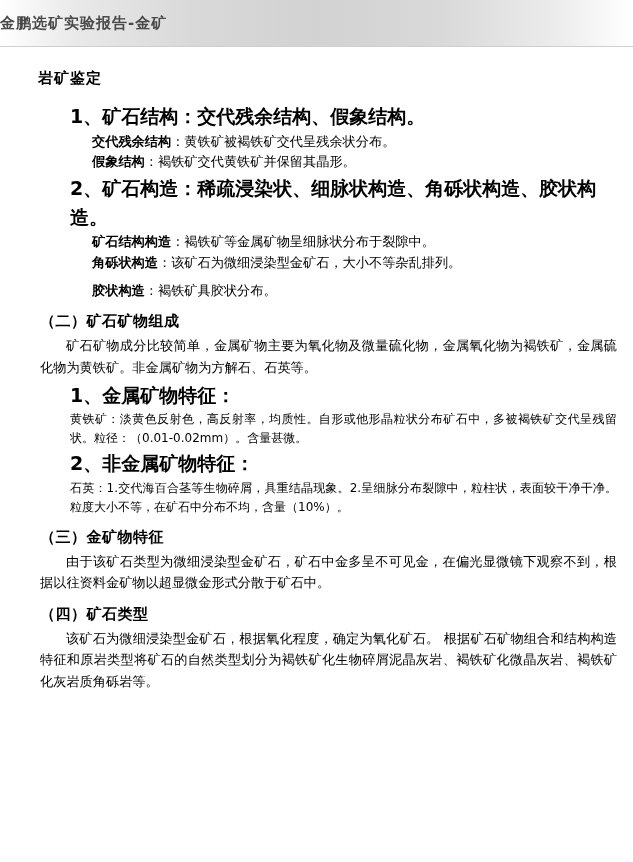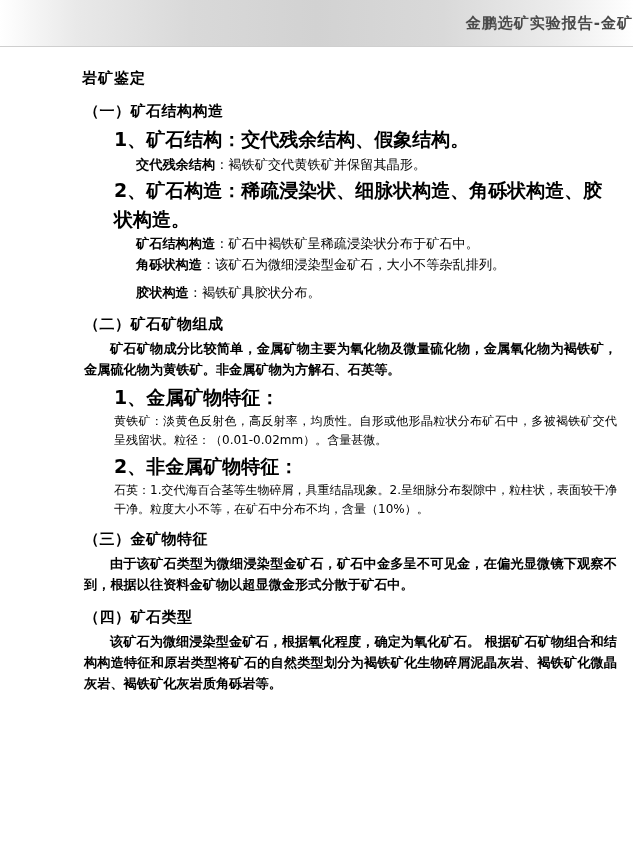--- a/index.html
+++ b/index.html
@@ -20,38 +20,37 @@
     height: 862px;
     box-sizing: border-box;
   }
   
   .header-band {
     position: relative;
     height: 46px;
     background: linear-gradient(to right, #ffffff 0%, #e9e9e9 12%, #d9d9d9 30%, #d2d2d2 50%, #d9d9d9 70%, #ececec 88%, #ffffff 100%);
     display: flex;
     align-items: center;
-    justify-content: flex-end;
+    justify-content: flex-start;
   }
   .header-title {
     font-size: 15px;
     font-weight: bold;
     color: #4a4a4a;
     letter-spacing: 1px;
   }
   .header-rule {
     height: 1px;
     background: #cfcfcf;
     margin: 0;
   }
   
   .content {
     padding: 22px 16px 0 34px;
     box-sizing: border-box;
-    margin-left: 44px;
   }
   .doc-title {
     font-size: 15px;
     font-weight: bold;
     margin: 0 0 14px 4px;
     letter-spacing: 1px;
   }
   .section-head {
     font-size: 15px;
     font-weight: bold;
@@ -72,21 +71,20 @@
   .lvl2 .term,
   .lvl1 .term {
     font-weight: bold;
   }
   .para {
     font-size: 13.2px;
     margin: 3px 0 3px 6px;
     line-height: 1.6;
     text-indent: 26px;
     text-align: justify;
-    font-weight: bold;
   }
   .para-hang {
     font-size: 12px;
     margin: 1px 0 1px 36px;
     line-height: 1.55;
     text-align: justify;
     text-indent: 0;
   }
   .gap-sm { height: 6px; }
 </style>
@@ -97,32 +95,34 @@
 
   <div class="header-band">
     <div class="header-title">金鹏选矿实验报告-金矿</div>
   </div>
   <div class="header-rule"></div>
 
   <div class="content">
 
     <div class="doc-title">岩矿鉴定</div>
 
-    <div class="section-head">（一）矿石结构构造</div>
     <div class="lvl1">
       <span>1、</span><span class="term">矿石结构</span><span>：交代残余结构、假象结构。</span>
     </div>
     <div class="lvl2">
-      <span class="term">交代残余结构</span><span>：褐铁矿交代黄铁矿并保留其晶形。</span>
+      <span class="term">交代残余结构</span><span>：黄铁矿被褐铁矿交代呈残余状分布。</span>
+    </div>
+    <div class="lvl2">
+      <span class="term">假象结构</span><span>：褐铁矿交代黄铁矿并保留其晶形。</span>
     </div>
     <div class="lvl1">
       <span>2、</span><span class="term">矿石构造</span><span>：稀疏浸染状、细脉状构造、角砾状构造、胶状构造。</span>
     </div>
     <div class="lvl2">
-      <span class="term">矿石结构构造</span><span>：矿石中褐铁矿呈稀疏浸染状分布于矿石中。</span>
+      <span class="term">矿石结构构造</span><span>：褐铁矿等金属矿物呈细脉状分布于裂隙中。</span>
     </div>
     <div class="lvl2">
       <span class="term">角砾状构造</span><span>：该矿石为微细浸染型金矿石，大小不等杂乱排列。</span>
     </div>
     <div class="gap-sm"></div>
     <div class="lvl2">
       <span class="term">胶状构造</span><span>：褐铁矿具胶状分布。</span>
     </div>
 
     <div class="section-head">（二）矿石矿物组成</div>

